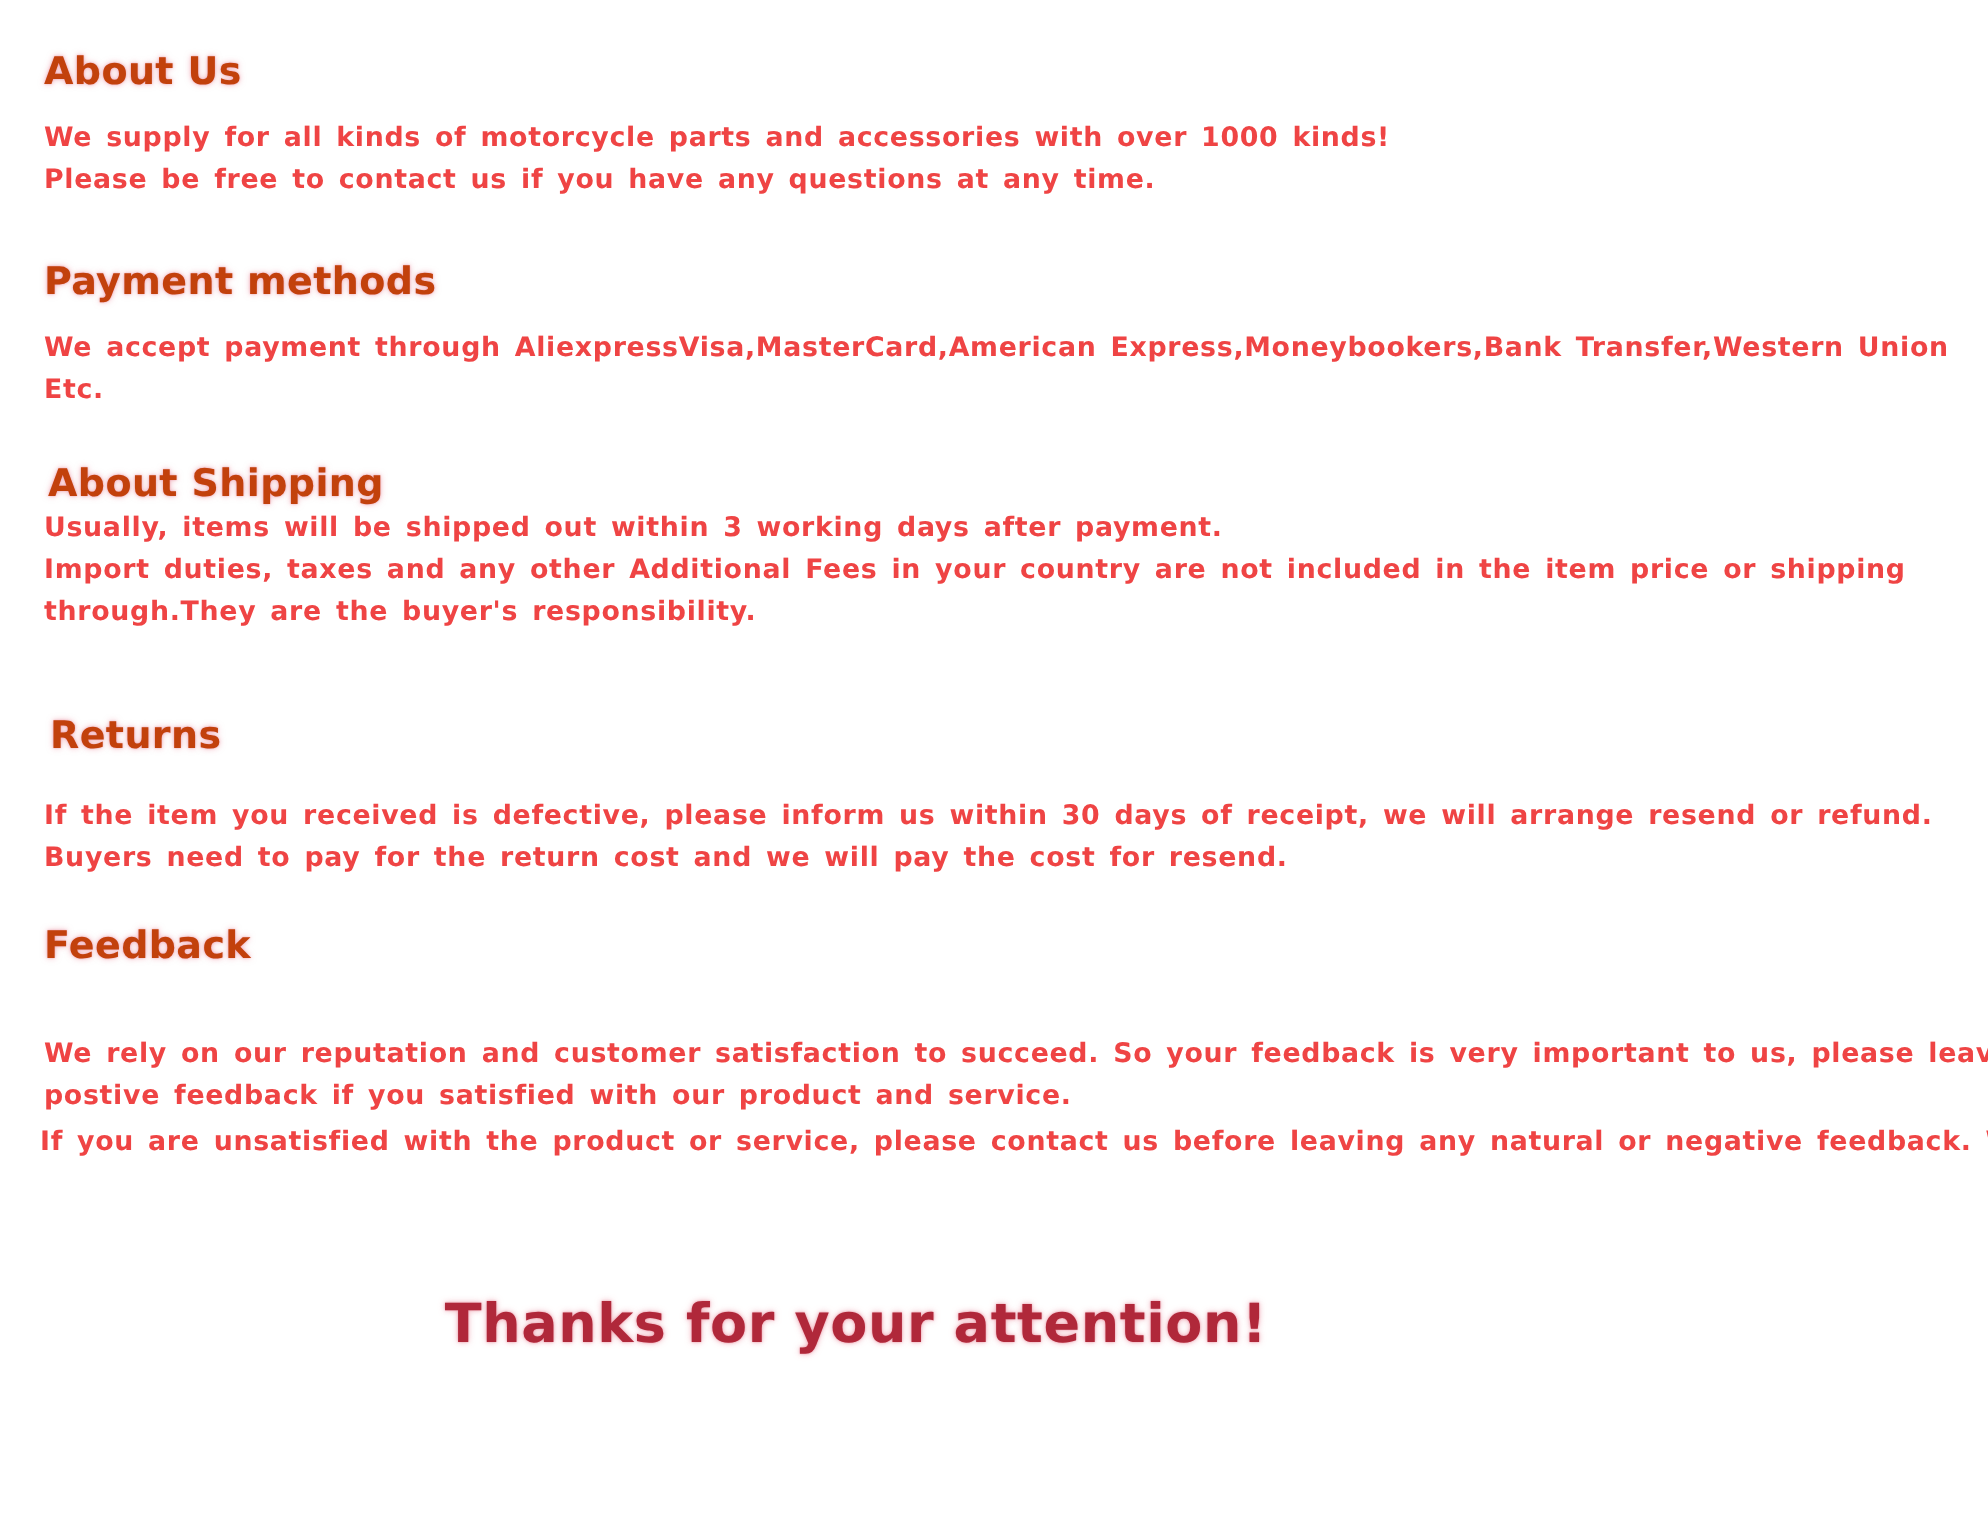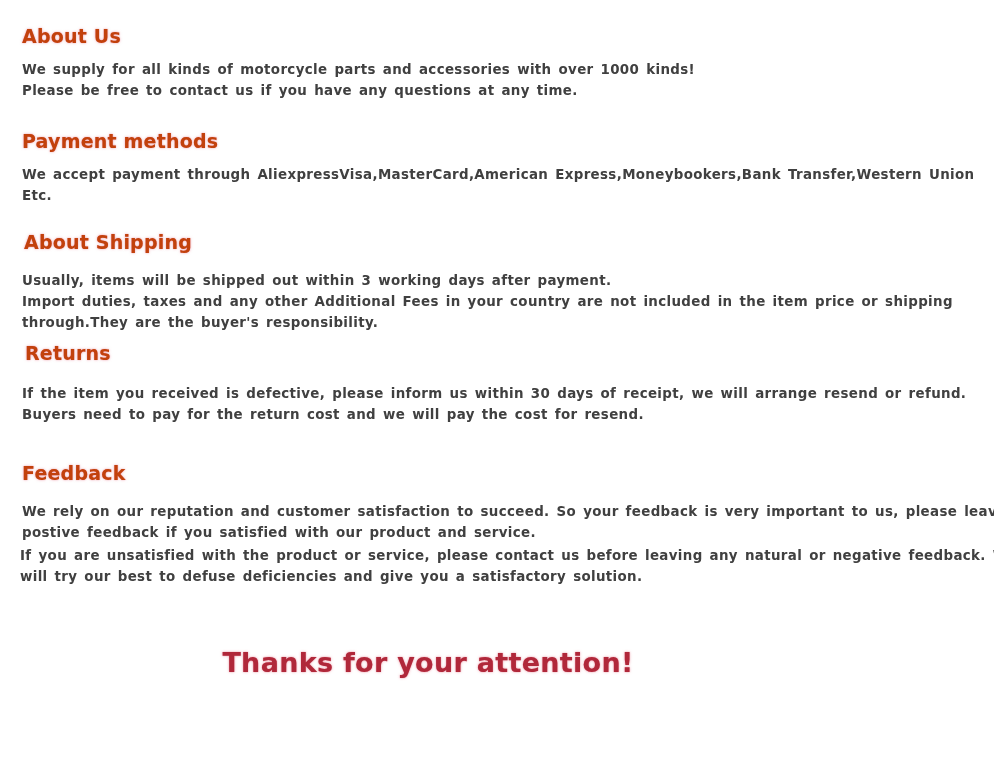--- a/index.html
+++ b/index.html
@@ -32,21 +32,21 @@
       line-height: 24px;
     }
     .body-line {
       font-family: "DejaVu Sans", sans-serif;
       font-weight: bold;
       font-size: 13.4px;
       line-height: 21px;
       white-space: nowrap;
       letter-spacing: 0.35px;
       word-spacing: 2px;
-      color: #404040;
+      color: #ef4444;
       margin: 0;
     }
     .thanks {
       position: absolute;
       left: 0;
       width: 856px;
       top: 645px;
       text-align: center;
       font-family: "DejaVu Sans", sans-serif;
       font-weight: bold;
@@ -56,27 +56,27 @@
       letter-spacing: 0.3px;
       padding-left: 0px;
       margin: 0;
       line-height: 36px;
     }
     #sec-about      { top: 24px; }
     #sec-about .heading { margin-bottom: 11px; }
     #sec-payment    { top: 129px; }
     #sec-payment .heading { margin-bottom: 11px; }
     #sec-shipping   { top: 230px; left: 24px; }
-    #sec-shipping .heading { margin-bottom: 16px; }
+    #sec-shipping .heading { margin-bottom: 0; }
     #sec-shipping .body-line { margin-left: -2px; }
-    #sec-returns    { top: 341px; left: 25px; }
+    #sec-returns    { top: 356px; left: 25px; }
     #sec-returns .heading { margin-bottom: 18px; }
     #sec-returns .body-line { margin-left: -3px; }
     #sec-feedback   { top: 461px; }
-    #sec-feedback .heading { margin-bottom: 16px; }
+    #sec-feedback .heading { margin-bottom: 32px; }
     #sec-feedback .line-gap { margin-top: 2px; }
     #sec-feedback .shift { margin-left: -2px; }
   </style>
 </head>
 <body>
 
 <div>
 
   <div class="section" id="sec-about">
     <h2 class="heading">About Us</h2>
@@ -101,18 +101,17 @@
     <h2 class="heading">Returns</h2>
     <p class="body-line">If the item you received is defective, please inform us within 30 days of receipt, we will arrange  resend or refund.</p>
     <p class="body-line">Buyers need to pay for the return cost and we will pay the cost for resend.</p>
   </div>
 
   <div class="section" id="sec-feedback">
     <h2 class="heading">Feedback</h2>
     <p class="body-line">We rely on our reputation and customer satisfaction to succeed. So your feedback is very important to us, please leave a</p>
     <p class="body-line">postive feedback if you satisfied with our product and service.</p>
     <p class="body-line line-gap shift">If you are unsatisfied with the product or service, please contact us before leaving any natural or  negative feedback. We</p>
-    <p class="body-line shift">will try our best to defuse deficiencies and give you a satisfactory solution.</p>
   </div>
 
   <p class="thanks">Thanks for your attention!</p>
 
 </div>
 
 </body></html>

